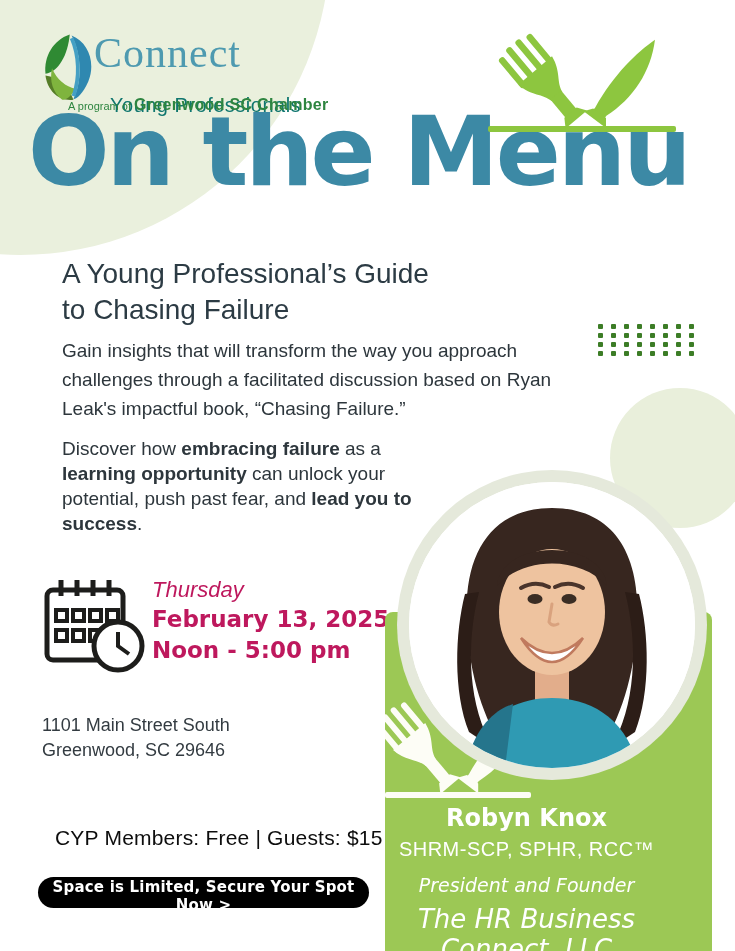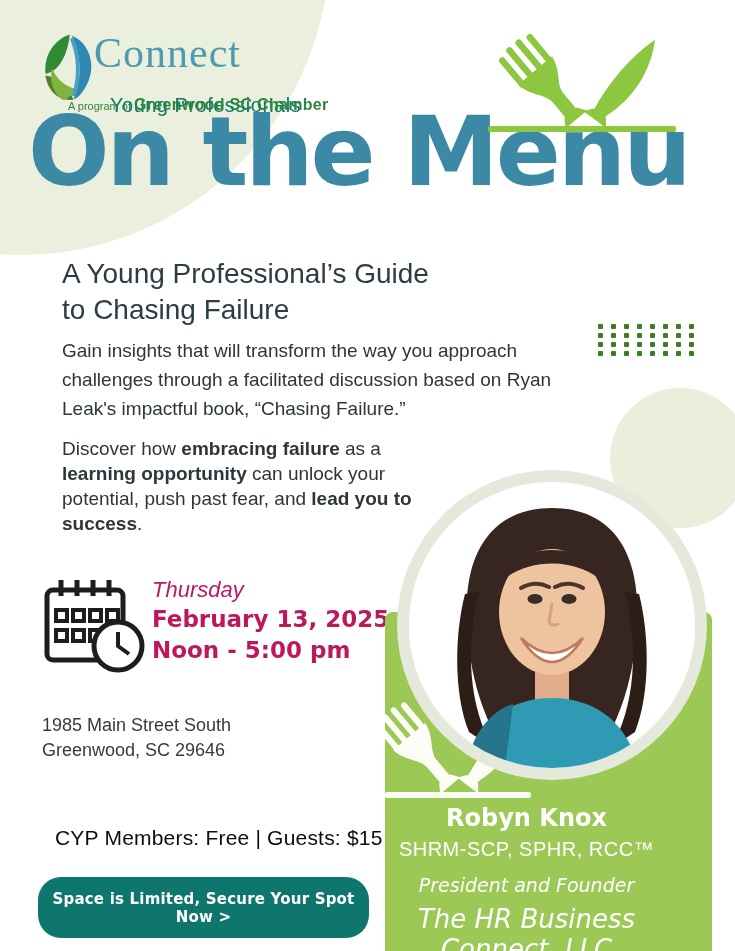--- a/index.html
+++ b/index.html
@@ -43,22 +43,22 @@
   .sched .date{font-weight:bold;font-size:23px;line-height:31px;font-family:"DejaVu Sans",sans-serif;}
   .sched .time{font-weight:bold;font-size:23px;line-height:31px;font-family:"DejaVu Sans",sans-serif;}
 
   
   .venue{position:absolute;left:42px;top:706px;}
   .venue .name{font-weight:bold;font-size:21px;color:#12202a;font-family:"DejaVu Sans",sans-serif;}
   .venue .addr{font-size:18px;line-height:25px;color:#333b41;margin-top:7px;}
 
   .price{position:absolute;left:55px;top:826px;font-size:21px;color:#0d0d0d;letter-spacing:.2px;}
 
-  .cta{position:absolute;left:38px;top:877px;width:331px;height:61px;border:none;border-radius:23px;
-       background:#0f766e;color:#ffffff;font-family:"DejaVu Sans",sans-serif;font-weight:bold;
+  .cta{position:absolute;left:38px;top:877px;width:331px;height:31px;border:none;border-radius:23px;
+       background:#000000;color:#ffffff;font-family:"DejaVu Sans",sans-serif;font-weight:bold;
        font-size:15px;letter-spacing:.2px;cursor:pointer;}
 
   
   .panel{position:absolute;left:385px;top:612px;width:327px;height:339px;background:#9cc855;
          border-radius:8px 8px 0 0;z-index:2;}
   .panel-text{position:absolute;left:0;width:283px;text-align:center;color:#ffffff;}
   .sp-name{top:192px;font-family:"DejaVu Sans",sans-serif;font-weight:bold;font-size:24px;}
   .sp-creds{top:226px;font-size:20px;letter-spacing:.5px;}
   .sp-role{top:262px;font-size:19px;font-style:italic;font-family:"DejaVu Sans",sans-serif;}
   .sp-co{top:292px;font-size:26px;font-style:italic;font-family:"DejaVu Sans",sans-serif;}
@@ -225,21 +225,21 @@
   </svg>
 
   <div class="sched">
     <div class="day">Thursday</div>
     <div class="date">February 13, 2025</div>
     <div class="time">Noon - 5:00 pm</div>
   </div>
 
   <div class="venue">
     <div class="addr">
-      <span>1985 Main Street South</span><br>
+      <span>1101 Main Street South</span><br>
       <span>Greenwood, SC 29646</span>
     </div>
   </div>
 
   <div class="price">CYP Members: Free | Guests: $15</div>
 
   <button class="cta">Space is Limited, Secure Your Spot Now &gt;</button>
 
 </div>
 

